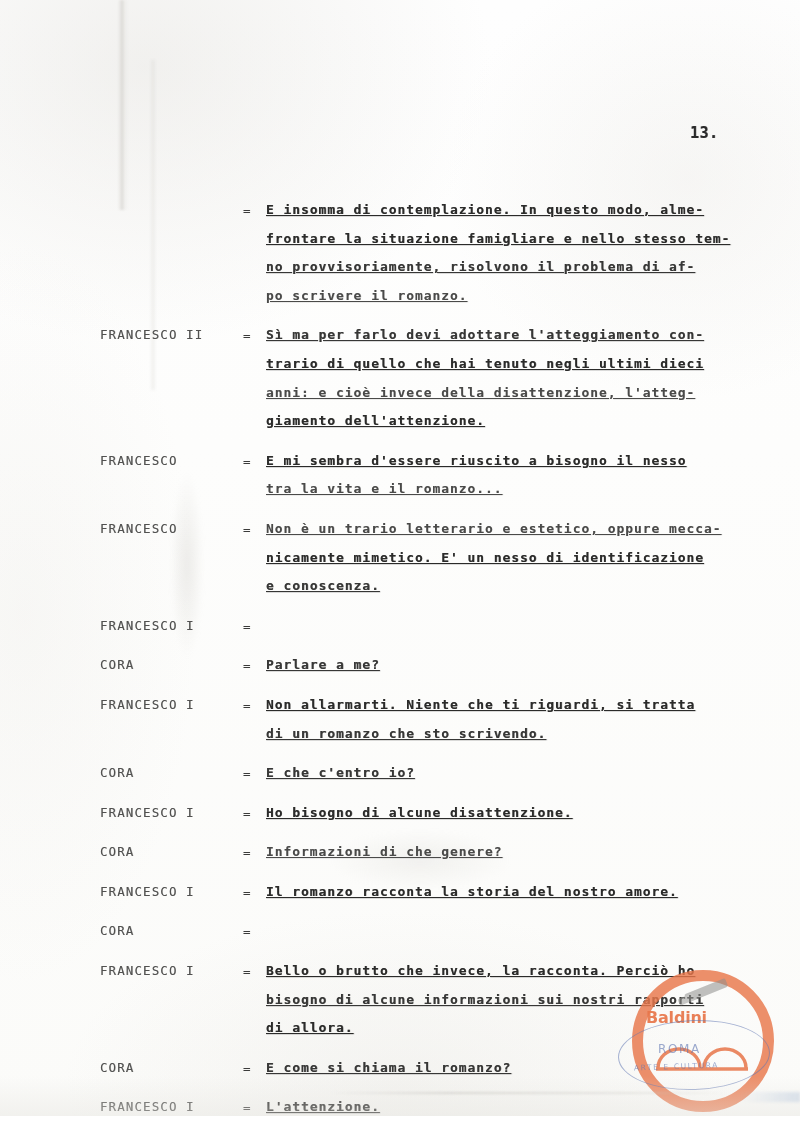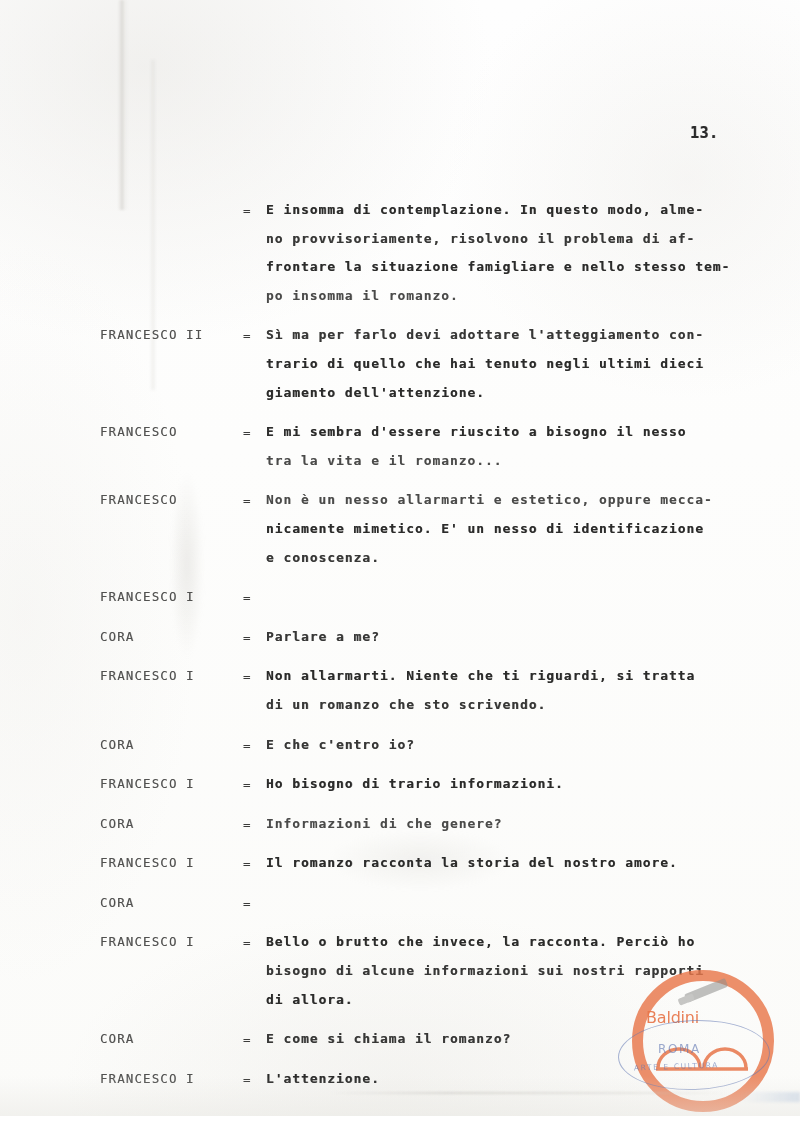--- a/index.html
+++ b/index.html
@@ -133,20 +133,21 @@
     position: absolute;
     left: 266px;
     top: 0;
     width: 520px;
     font-size: 12.9px;
     letter-spacing: 1.0px;
     color: #2b2b2a;
     font-weight: bold;
     white-space: pre;
     text-shadow: 0.35px 0.3px 0.55px rgba(55,55,54,0.6);
+    text-decoration: underline;
   }
   
   .dialogue.ink-light { color: #4a4a49; text-shadow: 0.3px 0.25px 0.6px rgba(100,100,98,0.45); }
   .dialogue.ink-mid   { color: #373736; }
 
   
   .logo-stamp {
     position: absolute;
     left: 624px;
     top: 962px;
@@ -166,21 +167,21 @@
     position: absolute;
     left: 8px; top: 8px;
     width: 142px; height: 142px;
   }
   .logo-word {
     position: absolute;
     left: 22px;
     top: 46px;
     font-family: "DejaVu Sans", "Liberation Sans", sans-serif;
     font-size: 16px;
-    font-weight: normal;
+    font-weight: bold;
     color: #e8764a;
     letter-spacing: -0.2px;
     opacity: 0.92;
   }
   .blue-oval {
     position: absolute;
     left: -6px;
     top: 58px;
     width: 150px;
     height: 68px;
@@ -219,57 +220,60 @@
   <div class="page-number">13.</div>
 
   <div class="script" id="script-body">
       <div class="entry">
         <div class="line-row">
           <div class="speaker"></div>
           <div class="eq">=</div>
           <div class="dialogue ">E insomma di contemplazione. In questo modo, alme-</div>
         </div>
         <div class="line-row">
+          <div class="dialogue ">frontare la situazione famigliare e nello stesso tem-</div>
+        </div>
+        <div class="line-row">
           <div class="dialogue ink-mid">no provvisoriamente, risolvono il problema di af-</div>
         </div>
         <div class="line-row">
-          <div class="dialogue ">frontare la situazione famigliare e nello stesso tem-</div>
-        </div>
-        <div class="line-row">
-          <div class="dialogue ink-light">po insomma il romanzo.</div>
+          <div class="dialogue ink-light">po scrivere il romanzo.</div>
         </div>
       </div>
       <div class="entry gap">
         <div class="line-row">
           <div class="speaker">FRANCESCO II</div>
           <div class="eq">=</div>
           <div class="dialogue ink-mid">Sì ma per farlo devi adottare l'atteggiamento con-</div>
         </div>
         <div class="line-row">
           <div class="dialogue ">trario di quello che hai tenuto negli ultimi dieci</div>
         </div>
         <div class="line-row">
+          <div class="dialogue ink-light">anni: e cioè invece della disattenzione, l'atteg-</div>
+        </div>
+        <div class="line-row">
           <div class="dialogue ">giamento dell'attenzione.</div>
         </div>
       </div>
       <div class="entry gap">
         <div class="line-row">
           <div class="speaker">FRANCESCO</div>
           <div class="eq">=</div>
           <div class="dialogue ">E mi sembra d'essere riuscito a bisogno il nesso</div>
         </div>
         <div class="line-row">
           <div class="dialogue ink-light">tra la vita e il romanzo...</div>
         </div>
       </div>
       <div class="entry gap">
         <div class="line-row">
           <div class="speaker">FRANCESCO</div>
           <div class="eq">=</div>
-          <div class="dialogue ink-light">Non è un nesso allarmarti e estetico, oppure mecca-</div>
+          <div class="dialogue ink-light">Non è un trario letterario e estetico, oppure mecca-</div>
         </div>
         <div class="line-row">
           <div class="dialogue ">nicamente mimetico. E' un nesso di identificazione</div>
         </div>
         <div class="line-row">
           <div class="dialogue ink-mid">e conoscenza.</div>
         </div>
       </div>
       <div class="entry gap">
         <div class="line-row">
@@ -298,21 +302,21 @@
         <div class="line-row">
           <div class="speaker">CORA</div>
           <div class="eq">=</div>
           <div class="dialogue ink-mid">E che c'entro io?</div>
         </div>
       </div>
       <div class="entry gap">
         <div class="line-row">
           <div class="speaker">FRANCESCO I</div>
           <div class="eq">=</div>
-          <div class="dialogue ">Ho bisogno di trario informazioni.</div>
+          <div class="dialogue ">Ho bisogno di alcune disattenzione.</div>
         </div>
       </div>
       <div class="entry gap">
         <div class="line-row">
           <div class="speaker">CORA</div>
           <div class="eq">=</div>
           <div class="dialogue ink-light">Informazioni di che genere?</div>
         </div>
       </div>
       <div class="entry gap">

